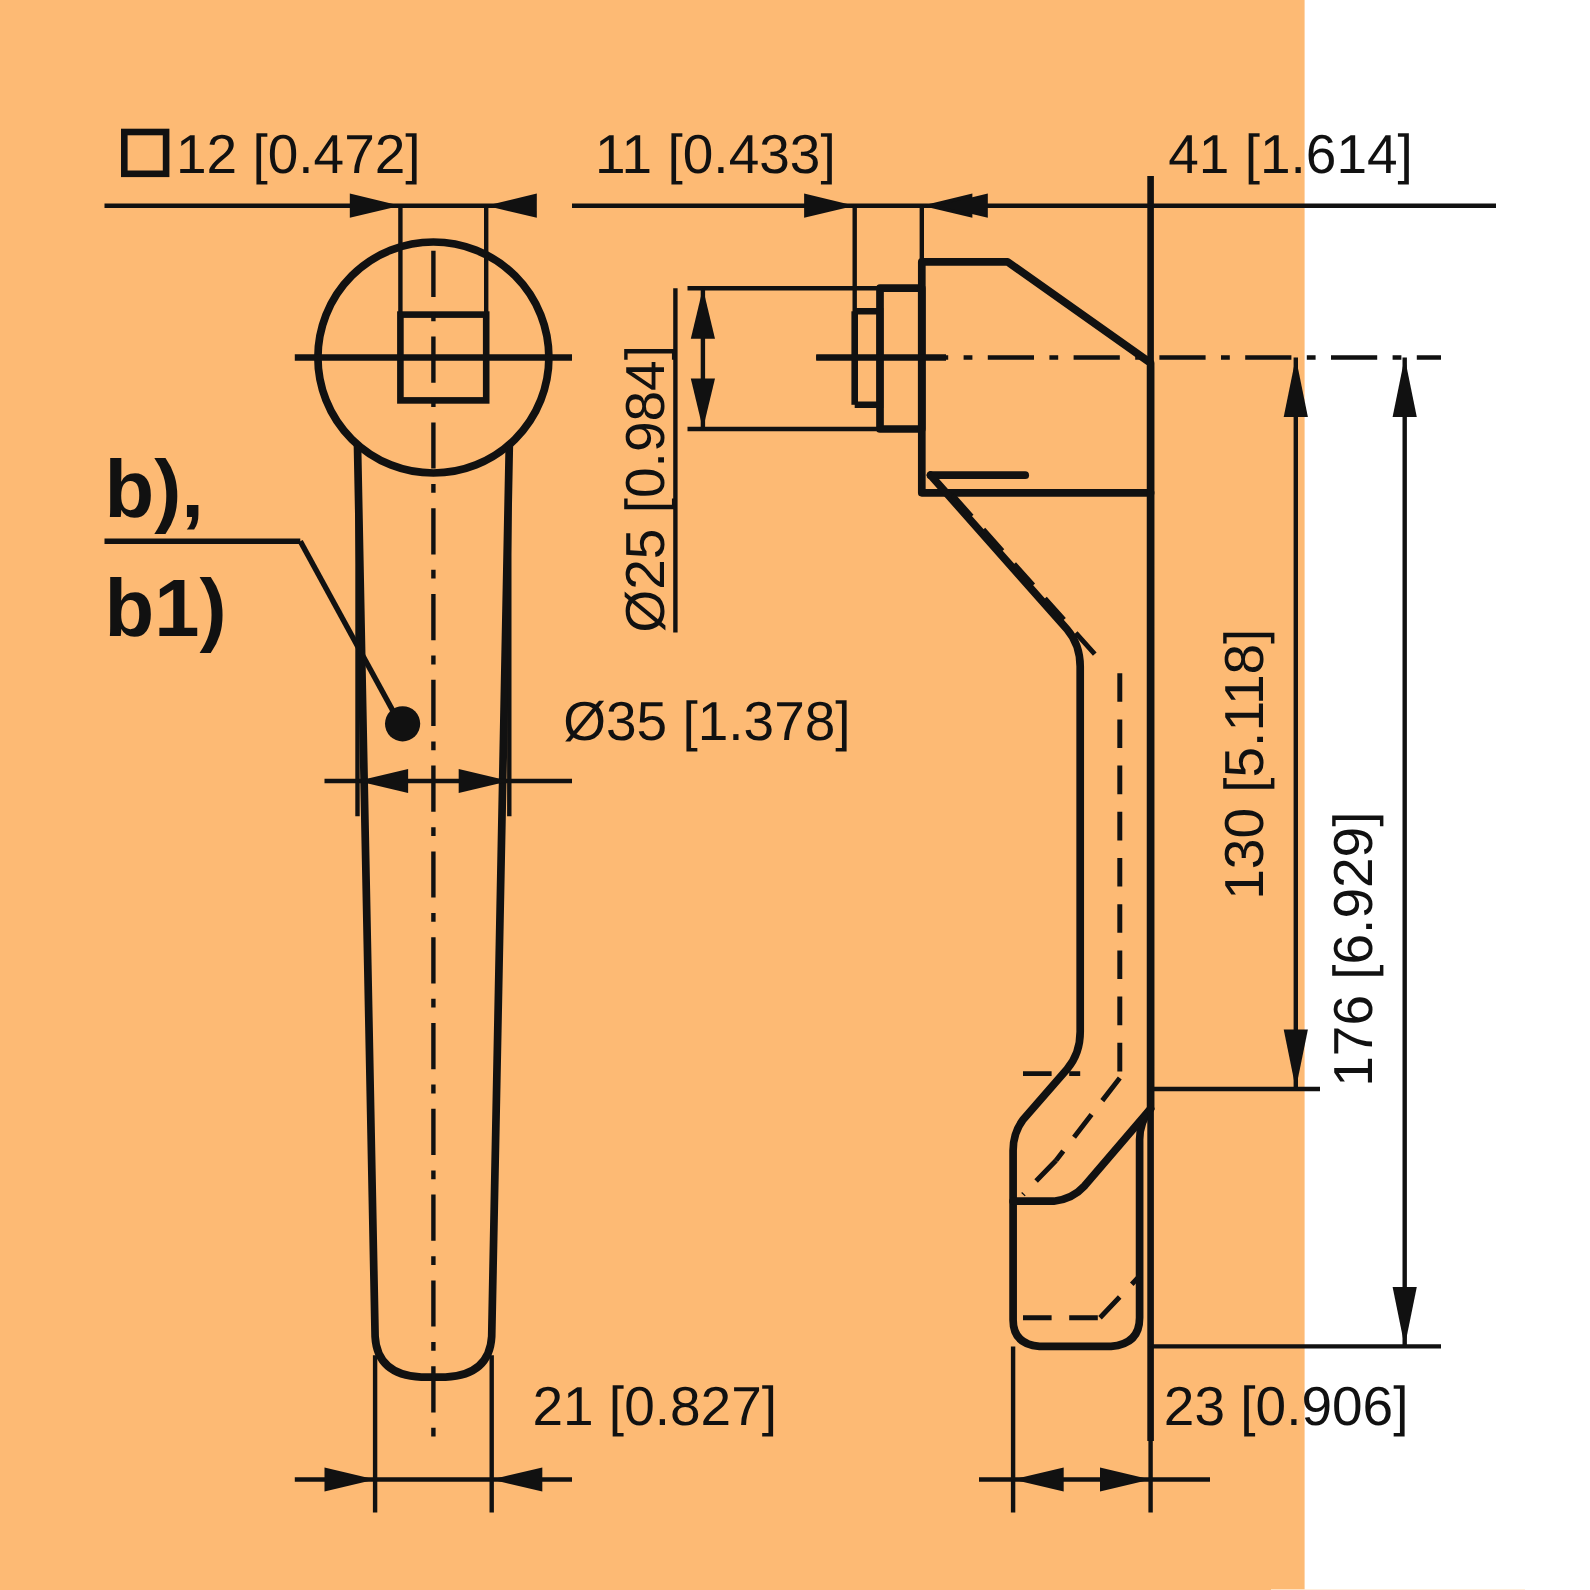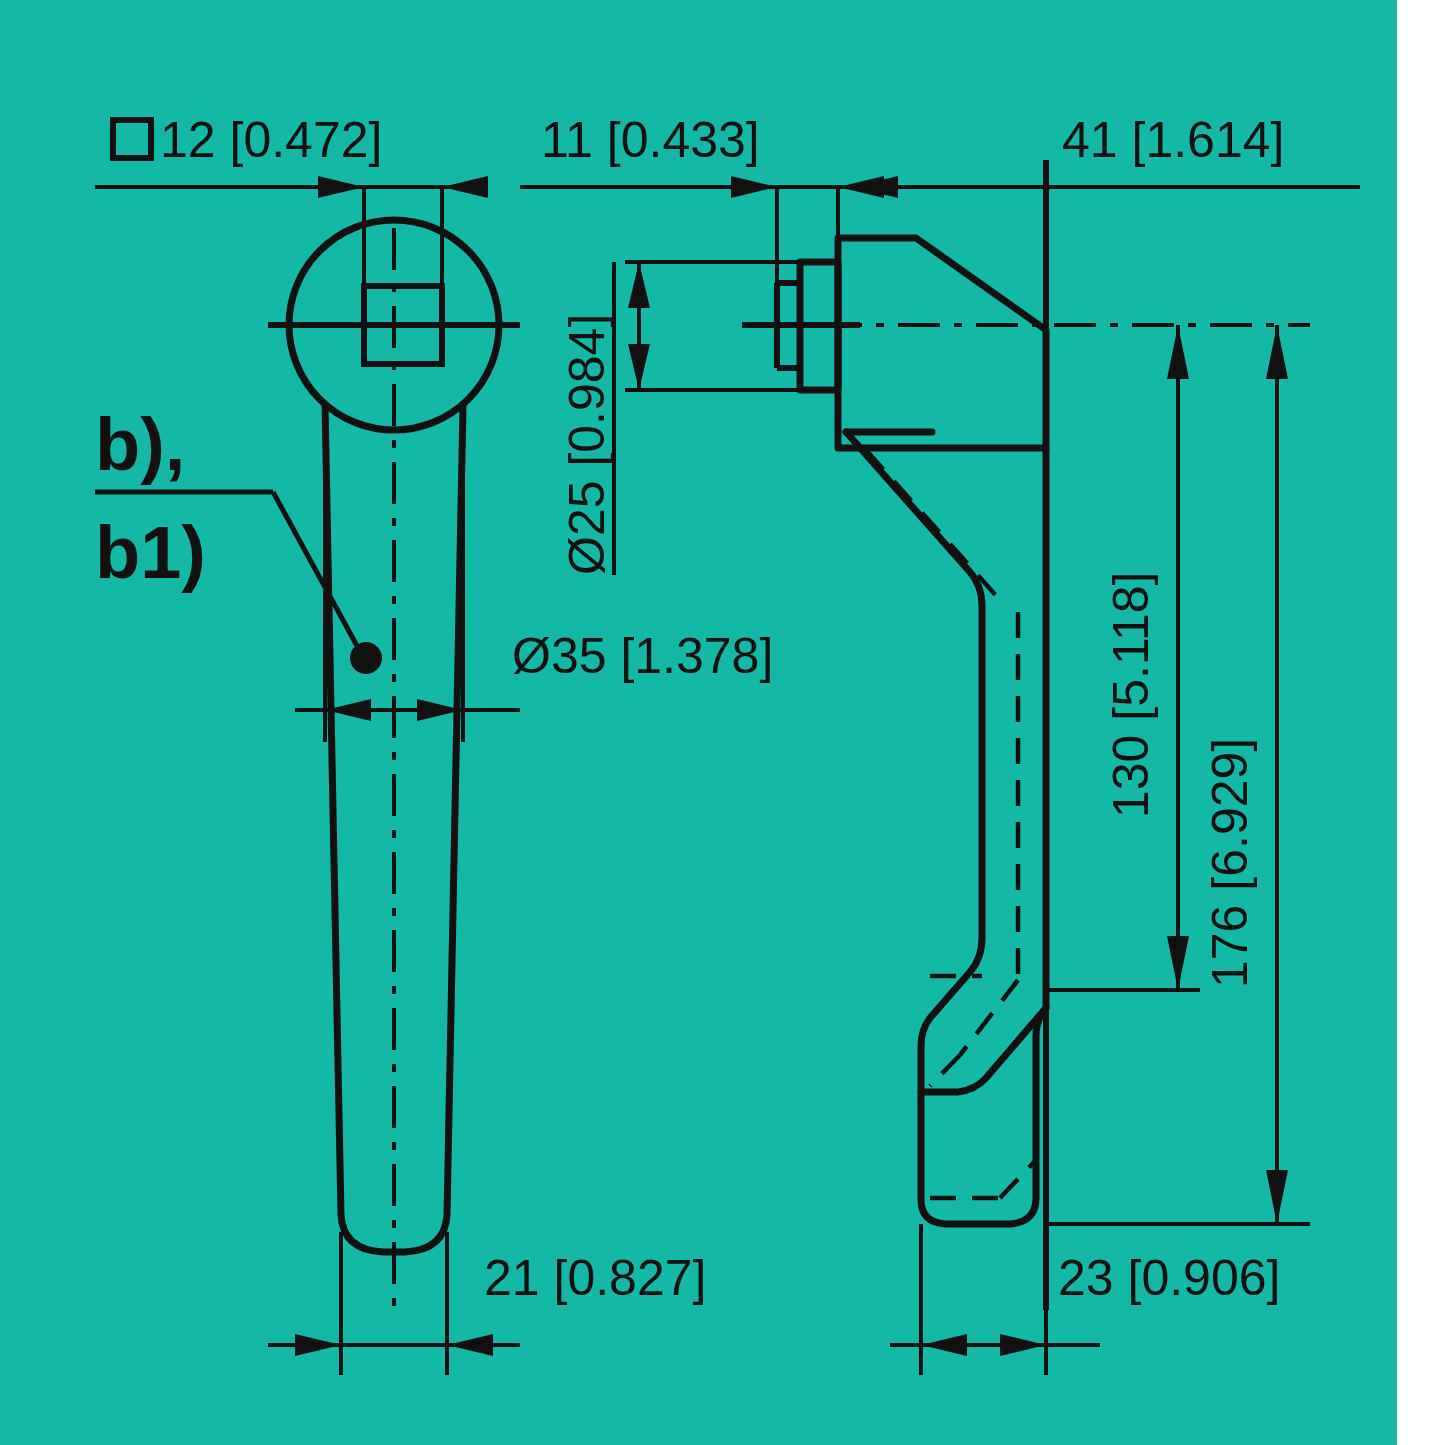--- a/index.html
+++ b/index.html
@@ -9,24 +9,23 @@
     background: #ffffff;
   }
   body {
     width: 1445px;
     height: 1445px;
     font-family: "Liberation Sans", sans-serif;
     overflow: hidden;
   }
   #drawing-root {
     position: relative;
-    width: 1385px;
+    width: 1186px;
     height: 1445px;
-    background: #14b8a6;
-    padding-left: 12px;
+    background: #fdba74;
   }
   svg.dwg {
     position: absolute;
     left: 0;
     top: 0;
     width: 1445px;
     height: 1445px;
     display: block;
   }
   text {

